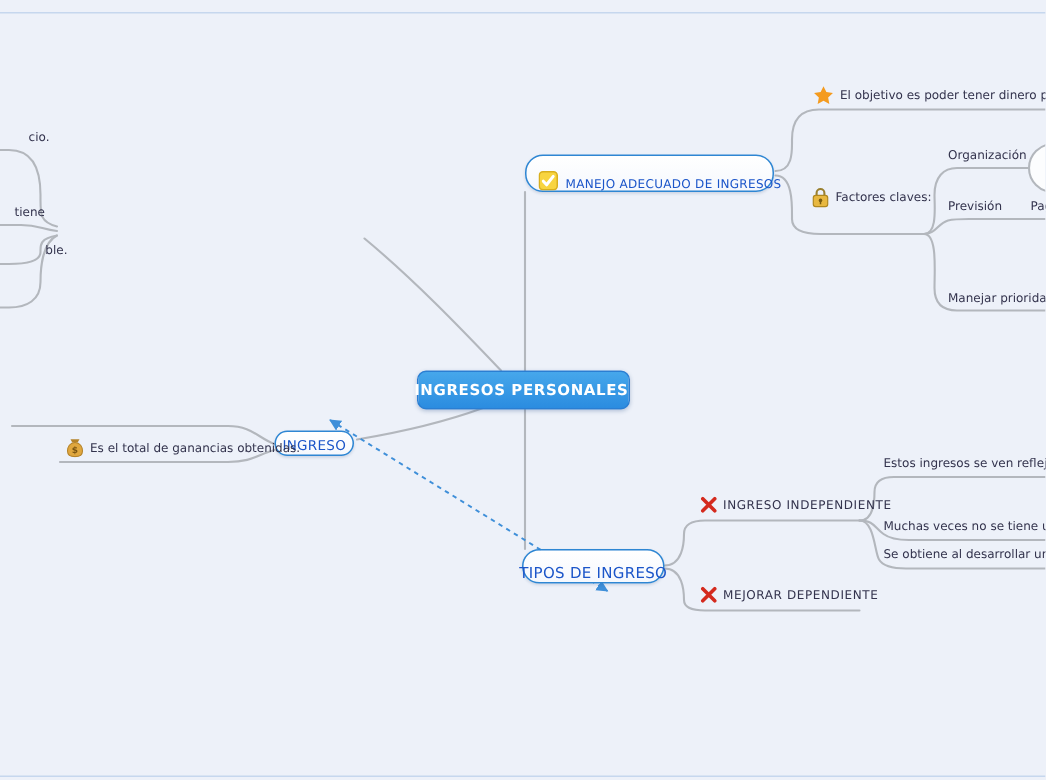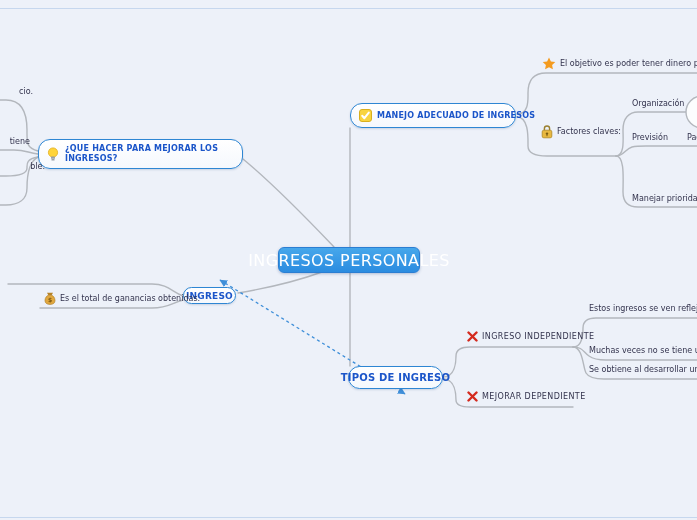--- a/index.html
+++ b/index.html
@@ -8,32 +8,32 @@
     background:#edf1f9;
     font-family:"DejaVu Sans","Liberation Sans",sans-serif;
   }
   #canvas{position:absolute;inset:0;}
   .hline{position:absolute;left:0;width:697px;height:1px;background:#c6d7ee;}
   #connectors{position:absolute;left:0;top:0;z-index:1;}
   .node-box{
     position:absolute;z-index:3;box-sizing:border-box;
     background:linear-gradient(#ffffff,#f5f8fd);
     border:1.6px solid #2e86d3;border-radius:12px;
-    display:flex;align-items:center;
-    color:#1b55c9;font-weight:bold;font-size:8px;letter-spacing:.2px;
+    display:flex;align-items:flex-end;
+    color:#1b55c9;font-weight:normal;font-size:8px;letter-spacing:.2px;
     box-shadow:0 1px 2px rgba(40,70,120,.18);
     white-space:nowrap;
   }
   .node-box .txt{white-space:normal;line-height:1.3;}
   .root{
     position:absolute;z-index:4;box-sizing:border-box;
     background:linear-gradient(#46a7eb,#2b8ce0);
     border:1px solid #2b7ed2;border-radius:6px;
-    display:flex;align-items:center;justify-content:center;
-    color:#fff;font-weight:normal;font-size:16px;letter-spacing:.4px;
+    display:flex;align-items:center;justify-content:flex-end;
+    color:#fff;font-weight:bold;font-size:10px;letter-spacing:.4px;
     box-shadow:0 1px 3px rgba(30,70,130,.3);white-space:nowrap;
   }
   .leaf{
     position:absolute;z-index:3;display:flex;align-items:center;gap:4px;
     font-size:8px;color:#33334d;white-space:nowrap;
   }
   .leaf.caps{letter-spacing:.4px;align-items:center;}
   .leaf.frag{display:block;text-align:right;}
   .icon{display:inline-flex;align-items:center;justify-content:center;flex:0 0 auto;}
   svg{display:block;}
@@ -95,30 +95,20 @@
   <div class="node-box" style="left:350px;top:103px;width:166px;height:25px;padding:0 8px;gap:5px">
     <span class="icon">
       <svg width="13" height="13" viewBox="0 0 13 13">
         <rect x="0.5" y="0.5" width="12" height="12" rx="2.5" fill="#f8d440" stroke="#d9af1e"></rect>
         <path d="M3.2,6.8 L5.4,9.2 L9.8,3.6" stroke="#ffffff" stroke-width="2" fill="none" stroke-linecap="round" stroke-linejoin="round"></path>
       </svg>
     </span>
     <span>MANEJO ADECUADO DE INGRESOS</span>
   </div>
 
-  <div class="node-box" style="left:38px;top:139px;width:205px;height:30px;padding:0 8px;gap:6px">
-    <span class="icon">
-      <svg width="12" height="15" viewBox="0 0 12 15">
-        <circle cx="6" cy="5.5" r="4.6" fill="#ffd43a" stroke="#e2ae1c" stroke-width="0.8"></circle>
-        <rect x="4" y="9.6" width="4" height="2.2" rx="0.6" fill="#9aa0a8"></rect>
-        <rect x="4.4" y="12" width="3.2" height="1.6" rx="0.6" fill="#9aa0a8"></rect>
-      </svg>
-    </span>
-    <span class="txt">¿QUE HACER PARA MEJORAR LOS INGRESOS?</span>
-  </div>
 
   <div class="node-box" style="left:183px;top:287px;width:53px;height:17px;justify-content:center;font-size:9px">
     <span>INGRESO</span>
   </div>
 
   <div class="node-box" style="left:348px;top:366px;width:95px;height:23px;justify-content:center;font-size:10px">
     <span>TIPOS DE INGRESO</span>
   </div>
 
   <div class="leaf" style="left:542px;top:57px">

